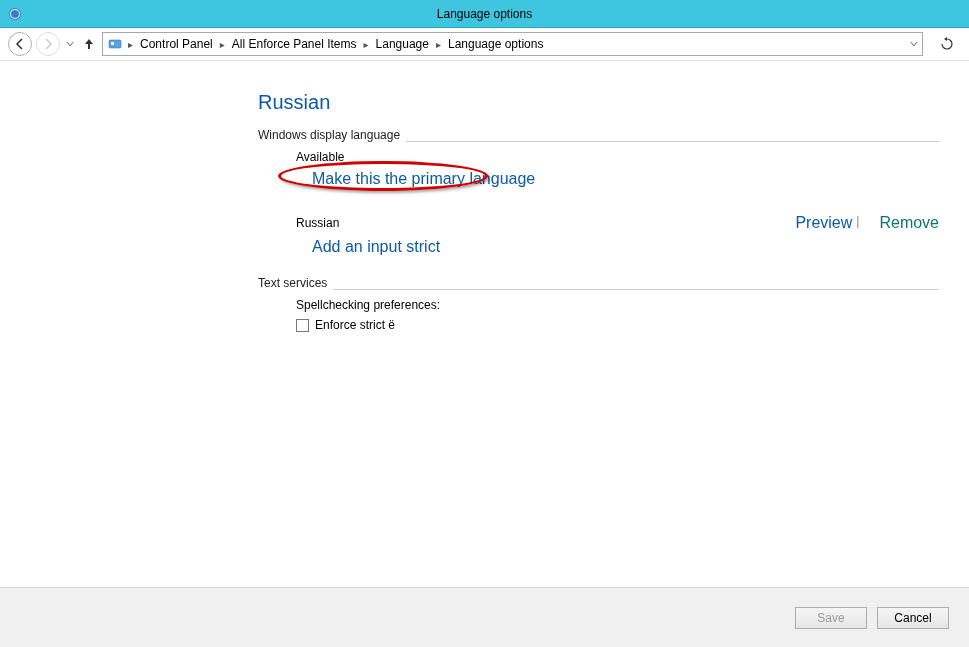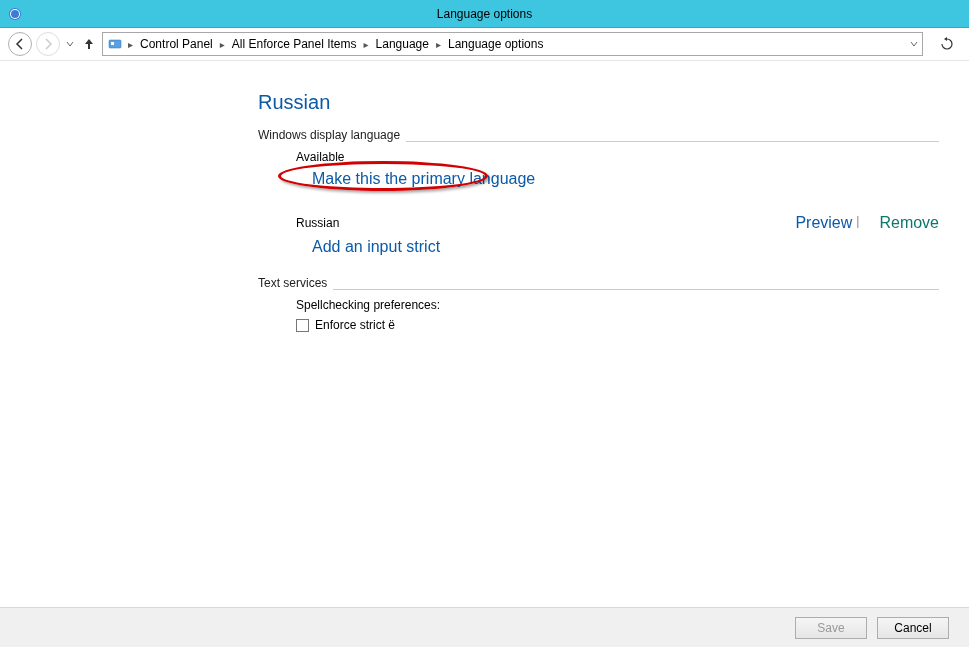--- a/index.html
+++ b/index.html
@@ -122,21 +122,21 @@
     display:inline-flex; width:14px; height:14px; vertical-align:-2px; margin-right:4px;
   }
   .input-row { display:flex; align-items:center;}
   .input-row .right-links { margin-left:auto; display:flex; gap:4px; align-items:flex-start; font-size:12px;}
   .right-links .divider { color:#888;}
   .checkbox-row { display:flex; align-items:center; gap:6px; font-size:12px;}
   .checkbox {
     width:13px; height:13px; border:1px solid #777; background:#fff;
   }
   .footer {
-    position:absolute; left:0; right:0; bottom:0; height:40px;
+    position:absolute; left:0; right:0; bottom:0; height:60px;
     background:#f0f0f0;
     border-top:1px solid #d8d8d8;
     display:flex; justify-content:flex-end; align-items:center;
     padding-right:20px; gap:10px;
   }
   .btn {
     min-width: 72px; height:22px;
     border:1px solid #adadad;
     background: linear-gradient(#f5f5f5,#e6e6e6);
     font-size:12px;

